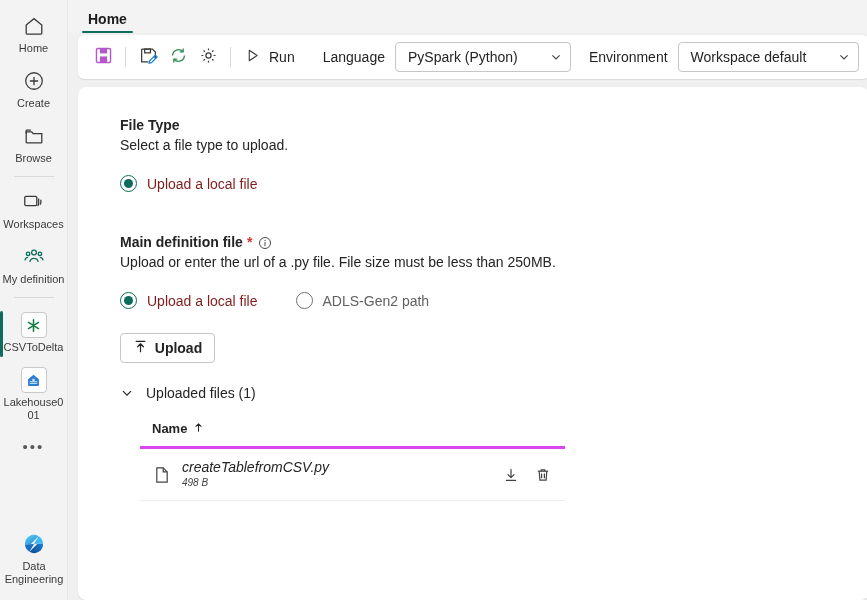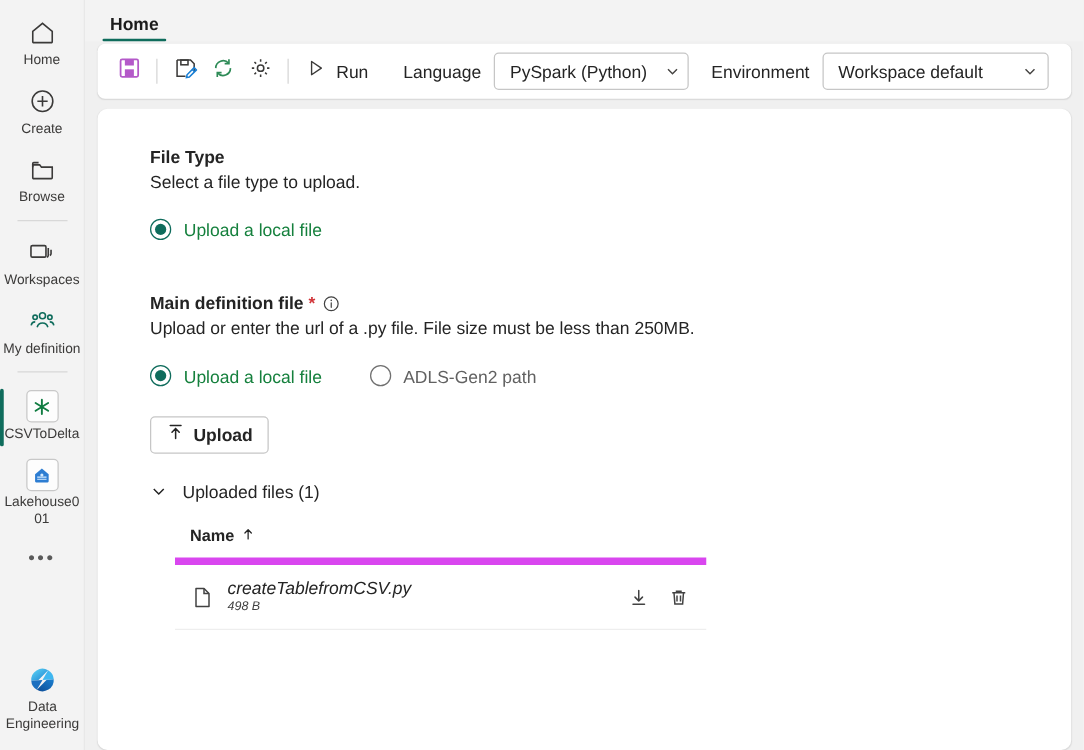--- a/index.html
+++ b/index.html
@@ -141,21 +141,21 @@
   .radio-row { display: flex; align-items: center; margin-top: 22px; gap: 38px; }
   .radio { display: flex; align-items: center; gap: 10px; cursor: pointer; }
   .rdot {
     width: 17px; height: 17px; border-radius: 50%;
     border: 1.5px solid #0f6c5c; background: #fff;
     display: flex; align-items: center; justify-content: center;
     flex: 0 0 17px;
   }
   .rdot.off { border-color: #707070; }
   .rdot i { width: 9px; height: 9px; border-radius: 50%; background: #0f6c5c; display: block; }
-  .radio .rlabel { font-size: 14px; color: #15803d; }
+  .radio .rlabel { font-size: 14px; color: #7f1d1d; }
   .radio .rlabel.dim { color: #616161; }
 
   .upload-btn {
     margin-top: 24px;
     height: 30px; width: 95px;
     border: 1px solid #c6c6c6; border-radius: 4px; background: #fff;
     display: flex; align-items: center; justify-content: center; gap: 7px;
     cursor: pointer;
   }
   .upload-btn .txt { font-size: 14px; font-weight: bold; color: #242424; }
@@ -165,21 +165,21 @@
     display: flex; align-items: center; gap: 12px; cursor: pointer;
     width: 200px;
   }
   .collapse-row .txt { font-size: 14px; color: #242424; }
 
   .filetable { margin-top: 20px; width: 425px; margin-left: 20px; }
   .ft-head {
     display: flex; align-items: center;
     font-size: 13px; font-weight: bold; color: #242424;
     padding: 0 8px 10px 12px;
-    border-bottom: 6px solid #d946ef;
+    border-bottom: 3px solid #d946ef;
     gap: 6px; cursor: pointer;
   }
   .ft-row {
     display: flex; align-items: center;
     padding: 10px 8px 10px 12px;
     border-bottom: 1px solid #eeeeee;
   }
   .ft-row .fileicon { width: 20px; display: flex; align-items: center; justify-content: center; flex: 0 0 20px; }
   .ft-row .meta { margin-left: 10px; flex: 1 1 auto; font-style: italic; }
   .ft-row .fname { font-size: 14px; color: #242424; line-height: 16px; }
@@ -373,21 +373,21 @@
       <div class="run-btn">
         <span>
           <svg width="17" height="17" viewBox="0 0 20 20" fill="none" stroke="#3b3a39" stroke-width="1.3">
             <path d="M6.2 3.8 15.4 10 6.2 16.2Z" stroke-linejoin="round"></path>
           </svg>
         </span>
         <span class="txt">Run</span>
       </div>
 
       <span class="tb-label">Language</span>
-      <div class="tb-select" style="width:156px;">
+      <div class="tb-select" style="width:176px;">
         <span class="val">PySpark (Python)</span>
         <span class="chev">
           <svg width="12" height="12" viewBox="0 0 12 12" fill="none" stroke="#484644" stroke-width="1.2">
             <path d="M2.4 4.4 6 8l3.6-3.6"></path>
           </svg>
         </span>
       </div>
 
       <span class="tb-label">Environment</span>
       <div class="tb-select" style="width:181px;">

